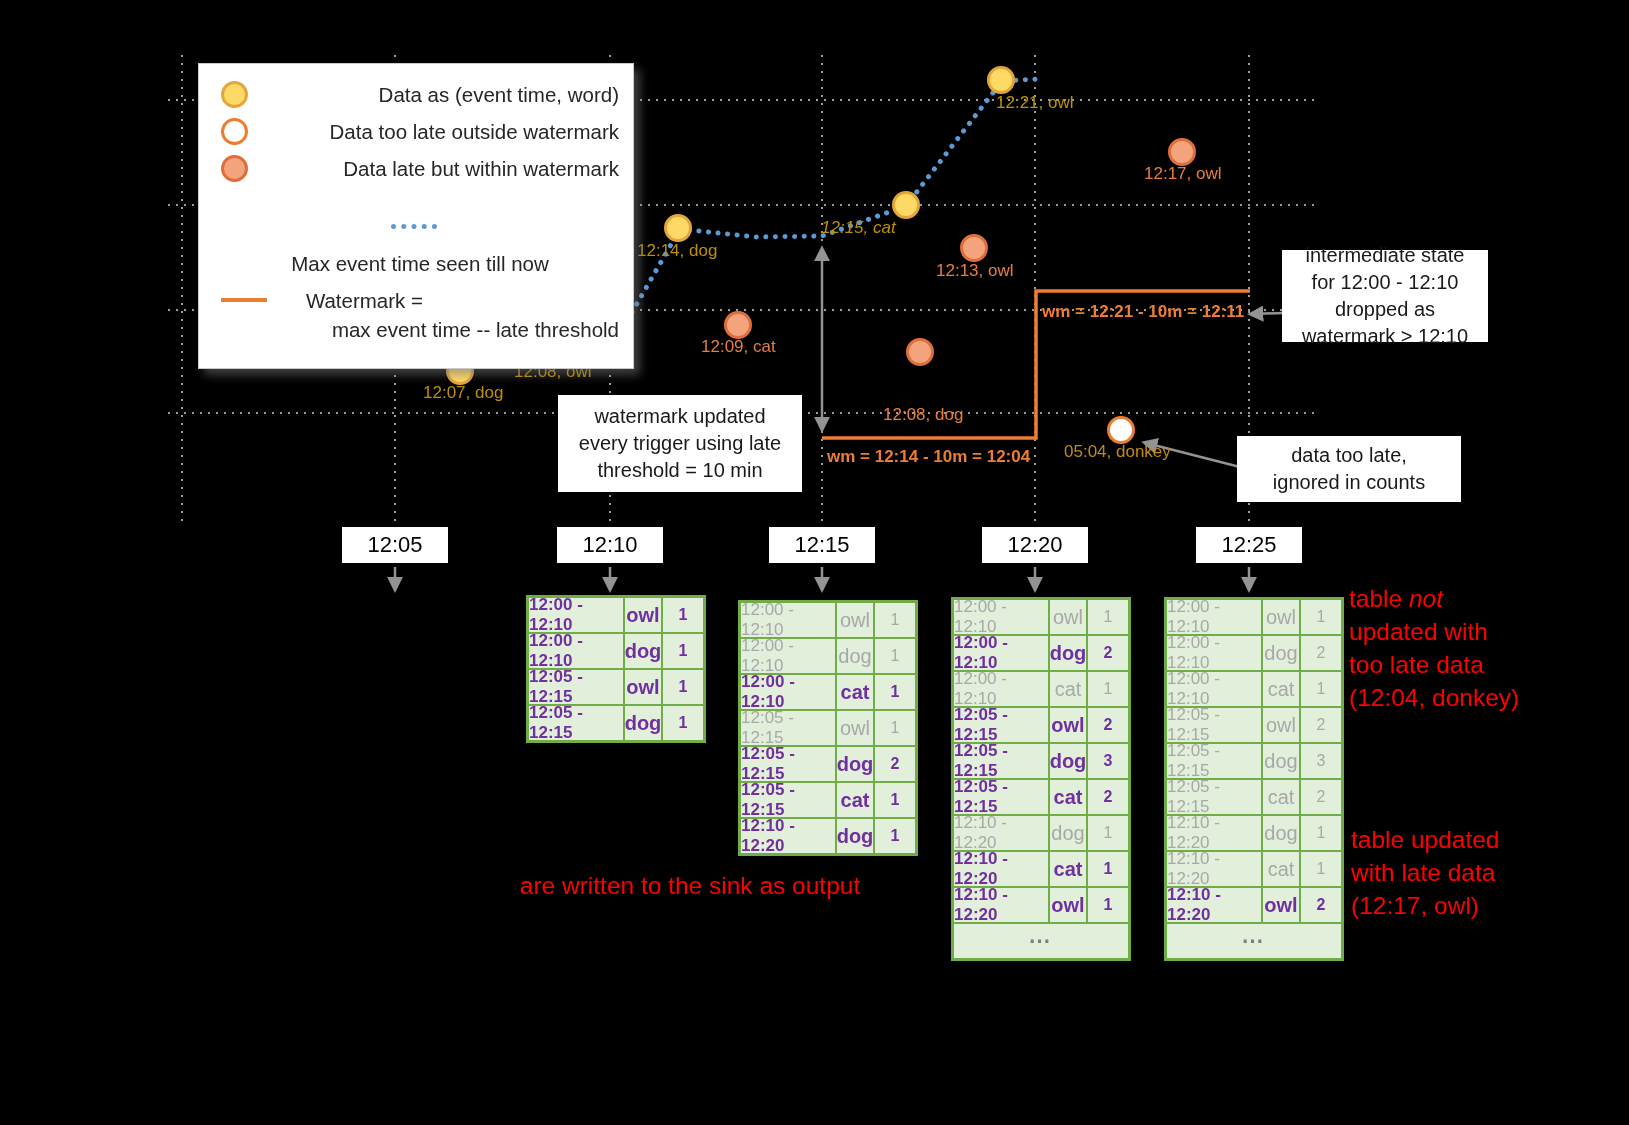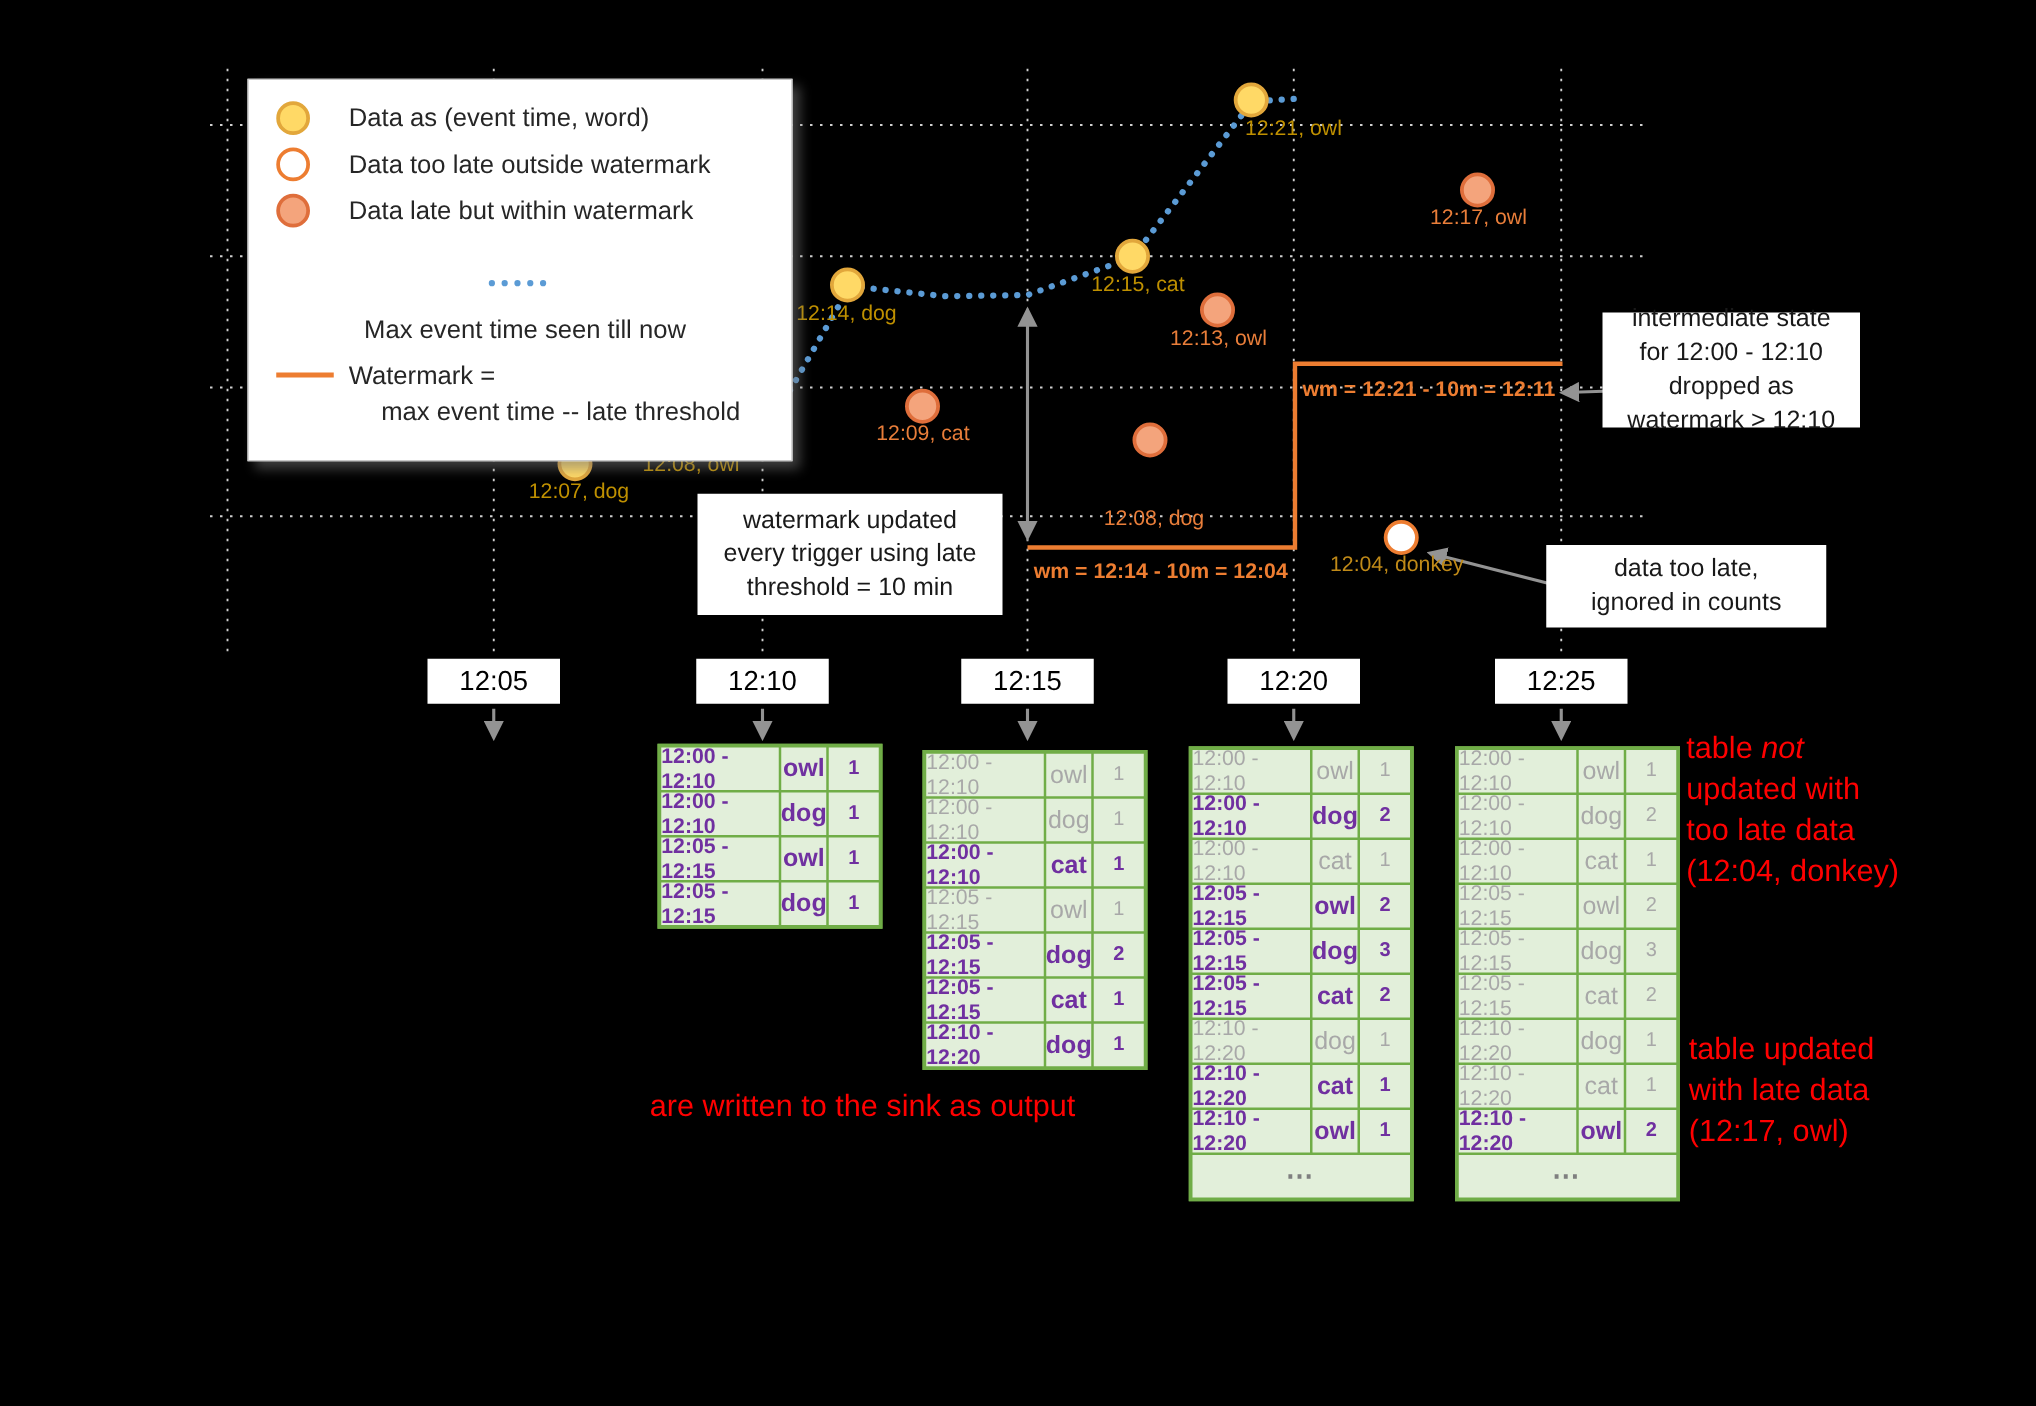--- a/index.html
+++ b/index.html
@@ -14,21 +14,21 @@
   .point.late{background:#F4A47C;border:3px solid #DF6E3B;}
   .point.too-late{background:#FFFFFF;border:3px solid #ED7D31;}
   .point-label{position:absolute;font-size:17px;white-space:nowrap;}
   .point-label.on-time{color:#BF9000;}
   .point-label.late{color:#E97E3A;}
   .point-label.too-late{color:#C08A18;}
 
   
   .legend{position:absolute;left:198px;top:63px;width:398px;background:#fff;border:1px solid #c9c9c9;
           box-shadow:6px 6px 9px rgba(115,115,115,.55);padding:16px 14px 16px 22px;z-index:6;}
-  .legend-item{display:flex;align-items:center;margin-bottom:8px;}
+  .legend-item{display:flex;align-items:center;margin-bottom:8px;justify-content:space-between;}
   .legend-item.gap-above{margin-top:20px;flex-direction:column;}
   .legend-swatch{flex:0 0 46px;display:flex;align-items:center;margin-right:12px;}
   .dot{width:21px;height:21px;border-radius:50%;display:inline-block;}
   .dot.on-time{background:#FFD966;border:3px solid #E2A73B;}
   .dot.late{background:#F4A47C;border:3px solid #DF6E3B;}
   .dot.too-late{background:#fff;border:3px solid #ED7D31;}
   .line-blue{width:46px;border-top:5px dotted #5B9BD5;}
   .line-orange{width:46px;border-top:4px solid #ED7D31;}
   .legend-label{font-size:20.5px;color:#262626;line-height:29px;}
   .legend-item.wm-item{align-items:flex-start;}
@@ -152,33 +152,33 @@
   </div>
 
   <div id="points-layer">
       <div class="point on-time" style="left: 460px; top: 371px;"></div>
       <div class="point-label on-time" style="left: 423px; top: 383px;">12:07, dog</div>
       <div class="point on-time" style="left: 553px; top: 350px;"></div>
       <div class="point-label on-time" style="left: 514px; top: 362px;">12:08, owl</div>
       <div class="point on-time" style="left: 678px; top: 228px;"></div>
       <div class="point-label on-time" style="left: 637px; top: 241px;">12:14, dog</div>
       <div class="point on-time" style="left: 906px; top: 205px;"></div>
-      <div class="point-label on-time" style="left: 873px; top: 218px;">12:15, cat</div>
+      <div class="point-label on-time" style="left: 821px; top: 218px; font-style: italic;">12:15, cat</div>
       <div class="point on-time" style="left: 1001px; top: 80px;"></div>
       <div class="point-label on-time" style="left: 996px; top: 93px;">12:21, owl</div>
       <div class="point late" style="left: 738px; top: 325px;"></div>
       <div class="point-label late" style="left: 701px; top: 337px;">12:09, cat</div>
       <div class="point late" style="left: 974px; top: 248px;"></div>
       <div class="point-label late" style="left: 936px; top: 261px;">12:13, owl</div>
       <div class="point late" style="left: 920px; top: 352px;"></div>
       <div class="point-label late" style="left: 883px; top: 377px; margin-top: 28px;">12:08, dog</div>
       <div class="point late" style="left: 1182px; top: 152px;"></div>
       <div class="point-label late" style="left: 1144px; top: 164px;">12:17, owl</div>
       <div class="point too-late" style="left: 1121px; top: 430px;"></div>
-      <div class="point-label too-late" style="left: 1064px; top: 442px;">12:04, donkey</div>
+      <div class="point-label too-late" style="left: 1064px; top: 442px;">05:04, donkey</div>
     </div>
 
   <div class="wm-text" id="wm1">wm = 12:14 - 10m = 12:04</div>
   <div class="wm-text" id="wm2">wm = 12:21 - 10m = 12:11</div>
 
   <div class="callout" id="callout-trigger">
     <div>watermark updated</div>
     <div>every trigger using late</div>
     <div>threshold = 10 min</div>
   </div>

